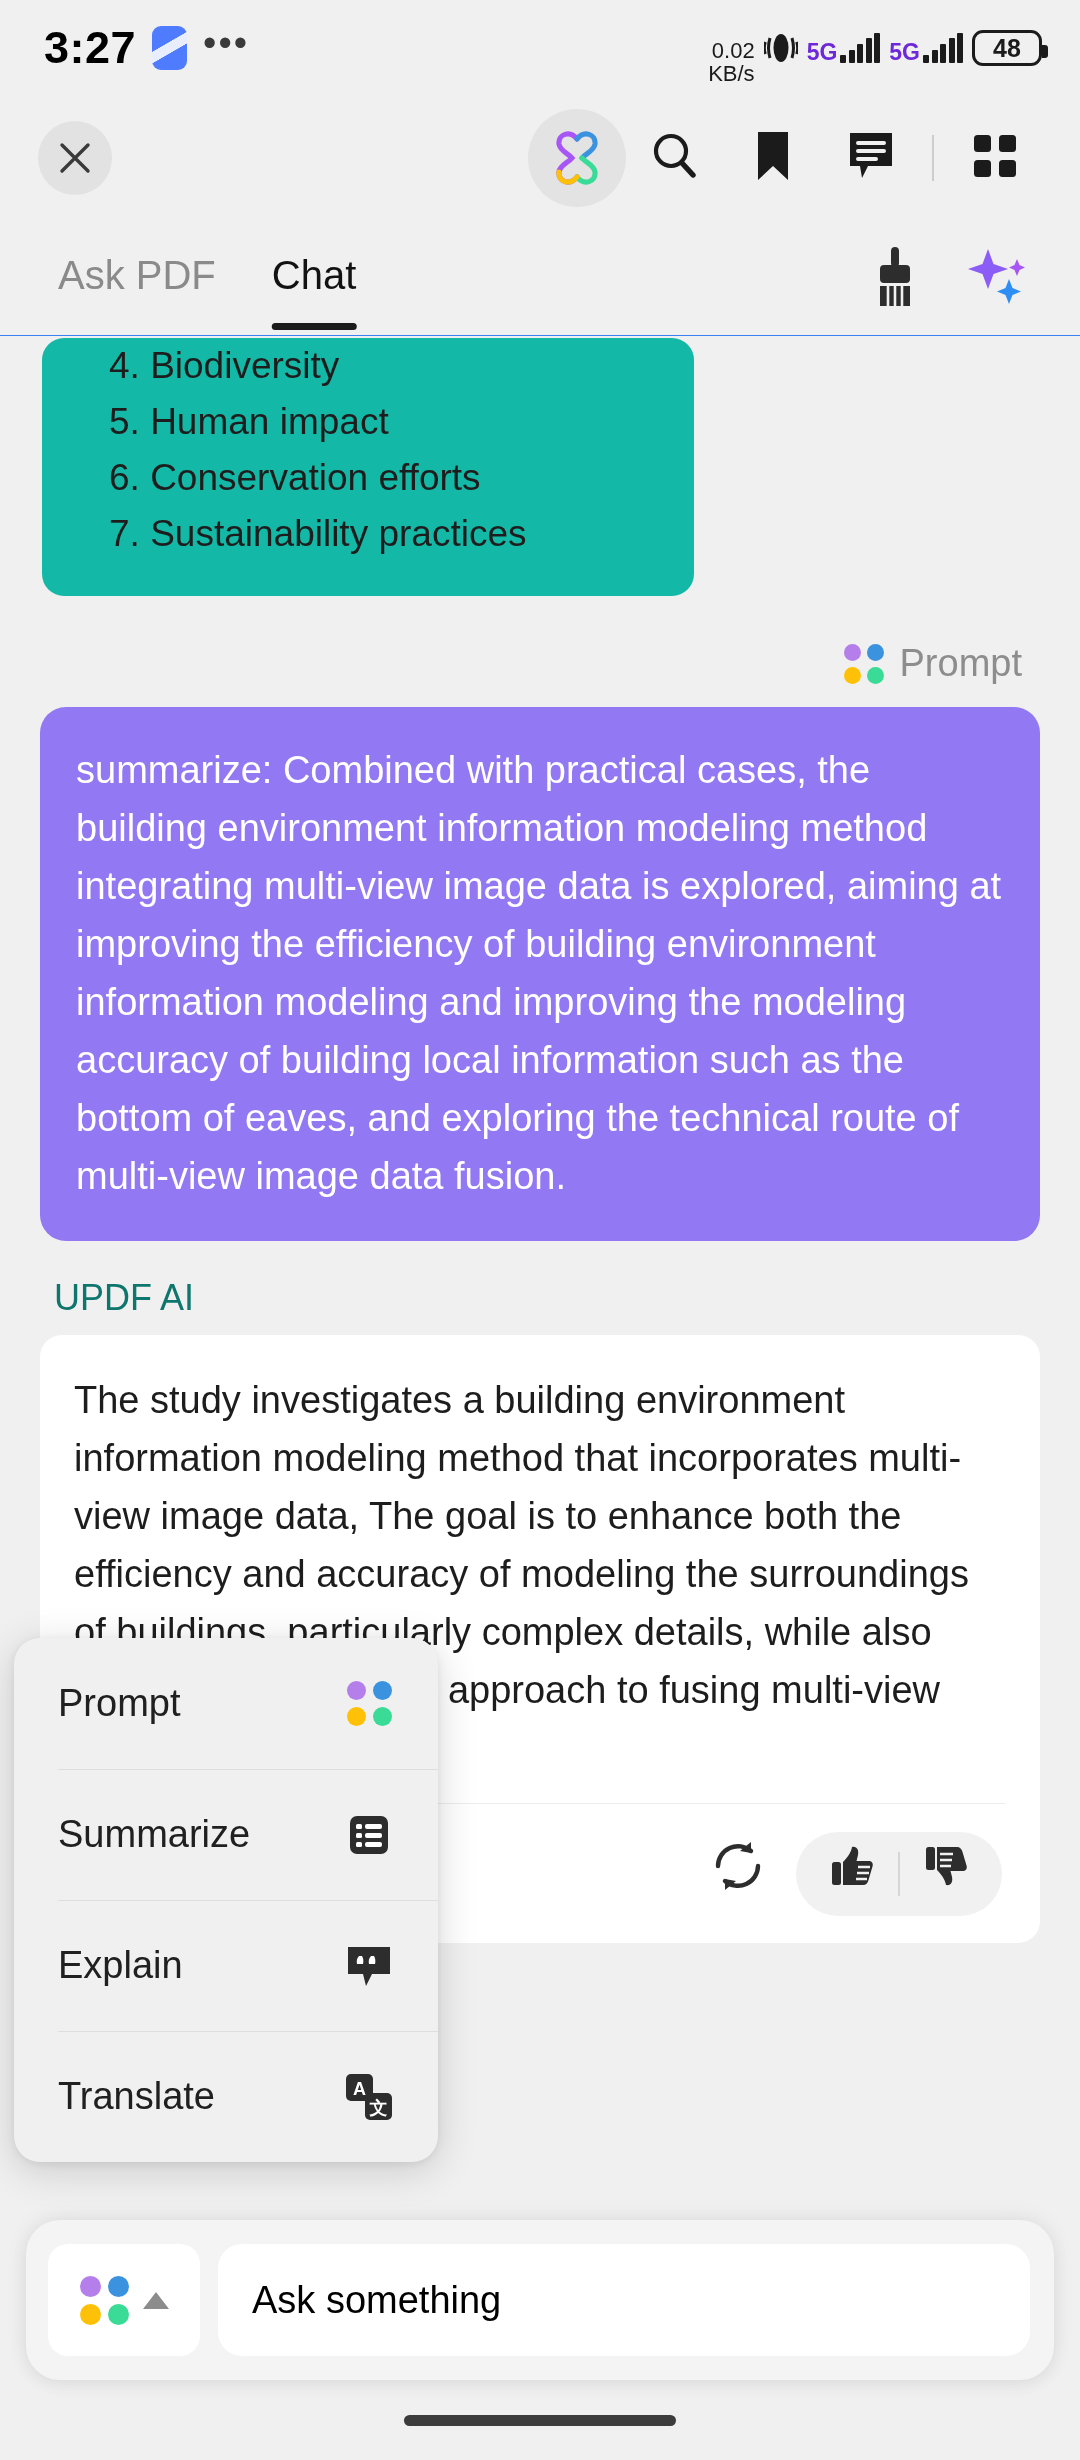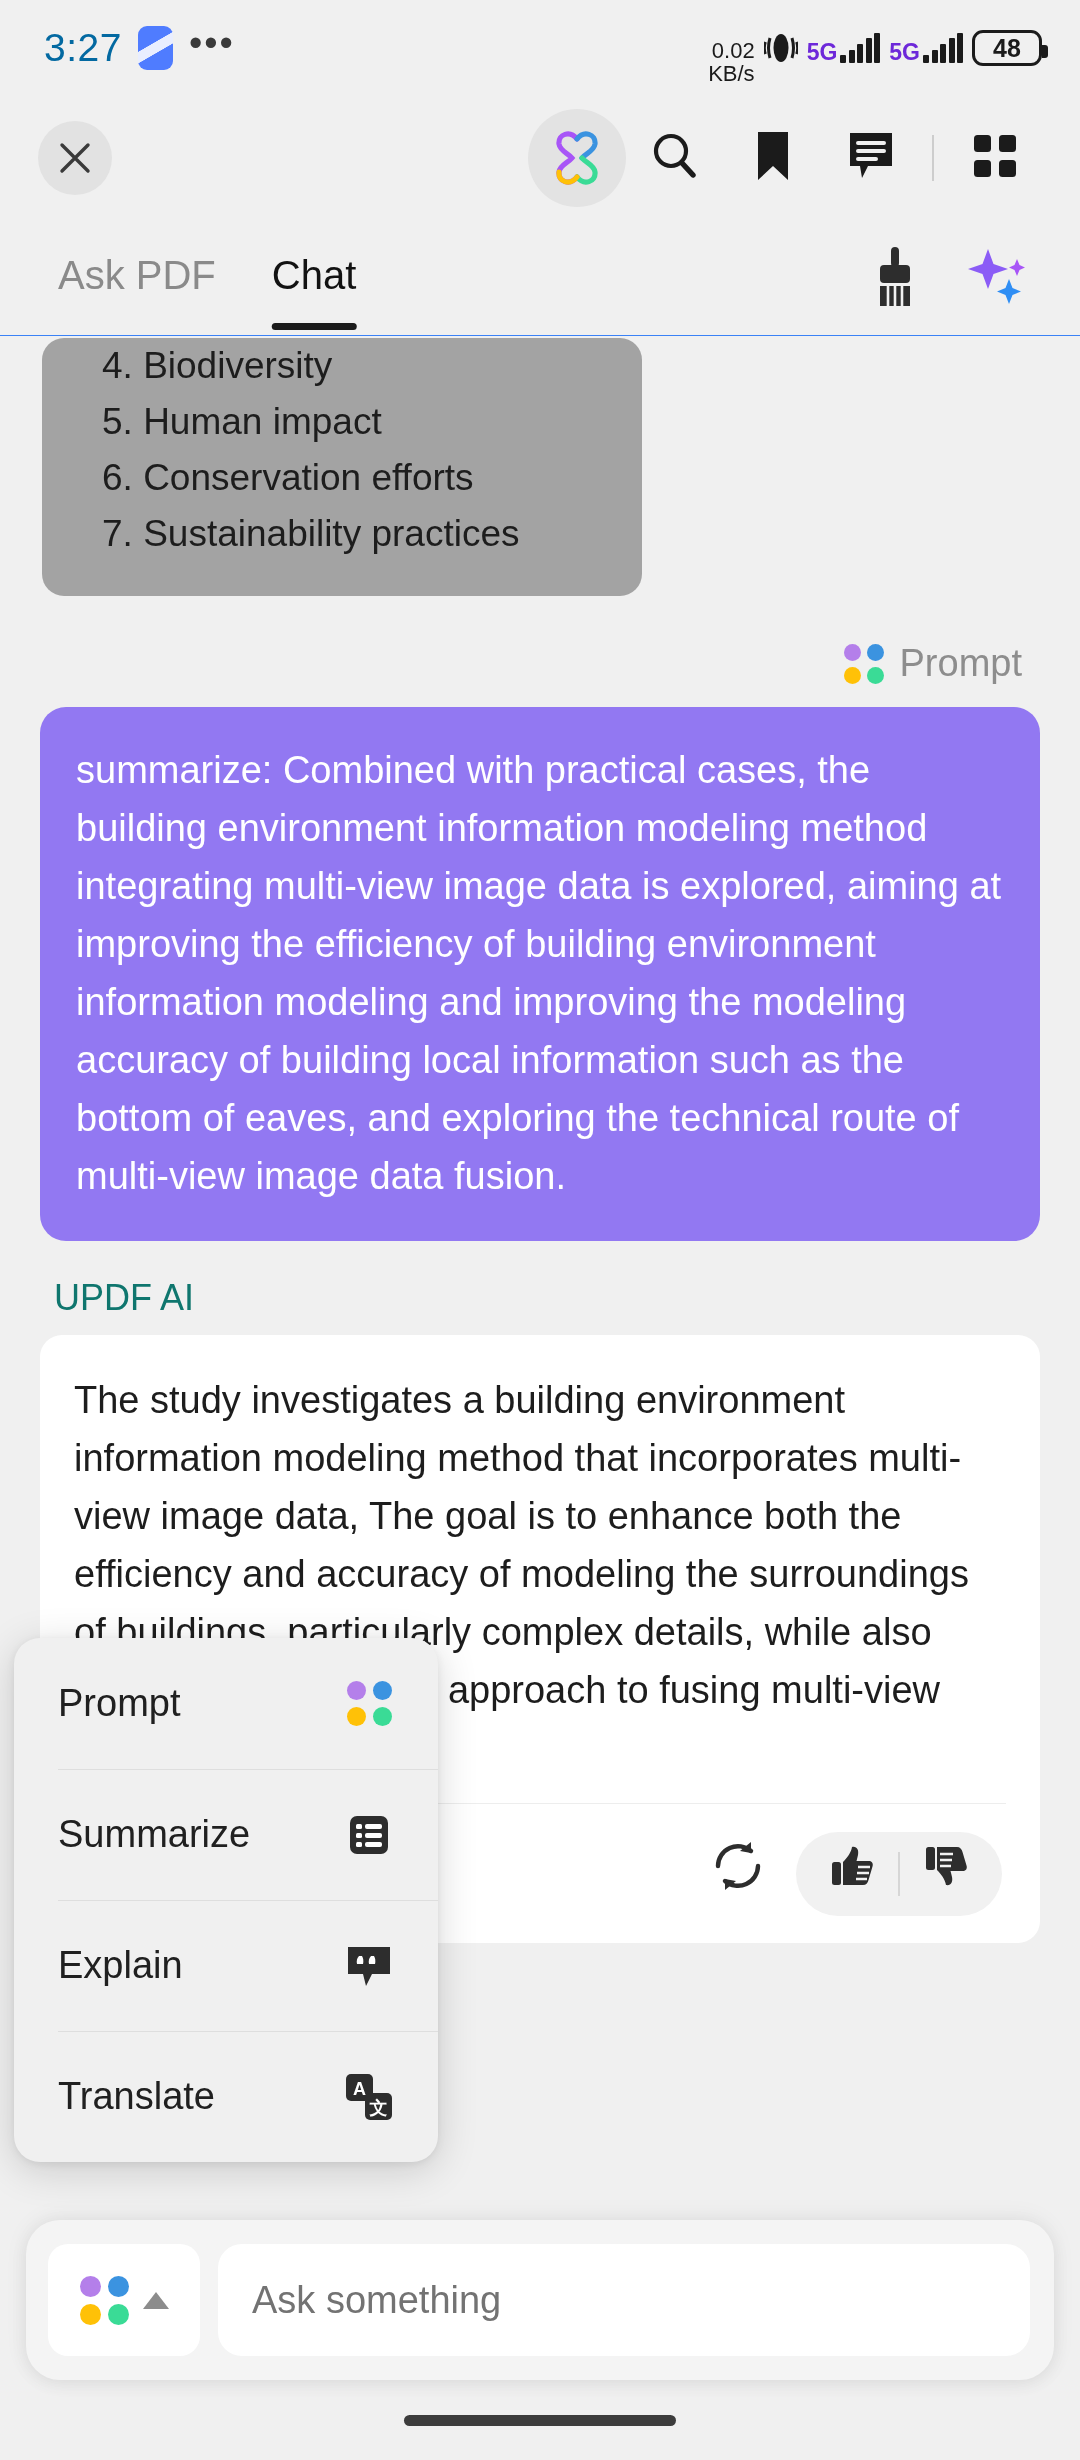--- a/index.html
+++ b/index.html
@@ -20,21 +20,21 @@
   
   .statusbar {
     height: 96px;
     display: flex;
     align-items: center;
     justify-content: space-between;
     padding: 0 38px 0 44px;
     flex: 0 0 auto;
   }
   .sb-left { display: flex; align-items: center; gap: 16px; }
-  .sb-time { font-size: 39px; font-weight: 400; color: #0369a1; letter-spacing: 0.5px; }
+  .sb-time { font-size: 45px; font-weight: 700; color: #000000; letter-spacing: 0.5px; }
   .sb-appicon {
     width: 35px; height: 44px; border-radius: 9px;
     background: linear-gradient(150deg,#4f7cff 0%, #4f7cff 40%, #e9eeff 41%, #e9eeff 58%, #4f7cff 59%);
     position: relative;
   }
   .sb-dots { font-size: 38px; color: #3a3a3a; letter-spacing: 2px; line-height: 0.5; padding-bottom: 10px;}
   .sb-right { display: flex; align-items: center; gap: 9px; }
   .sb-kbs { font-size: 22px; line-height: 23px; color: #1b1b1b; text-align: right; font-weight: 500; margin-top: 28px;}
   .sb-vibrate { display:flex; align-items:center; }
   .net { display: flex; align-items: flex-end; gap: 3px; }
@@ -92,23 +92,23 @@
   }
   .tabs-spacer { flex: 1; }
   .tabs-right { display: flex; align-items: center; gap: 46px; padding-right: 14px;}
 
   
   .chat {
     flex: 1; position: relative; overflow: hidden;
     padding: 0 40px;
   }
   .card-top {
-    background: #a3a3a3; border-radius: 22px;
-    margin-top: 0px; padding: 0 0 34px 4px;
-    width: 600px;
+    background: #14b8a6; border-radius: 22px;
+    margin-top: 0px; padding: 0 0 34px 11px;
+    width: 652px;
     margin-left: 2px;
   }
   .card-top ol { list-style: none; padding: 0 0 0 56px; }
   .card-top li {
     font-size: 37px; color: #1d1d1d; line-height: 56px; white-space: nowrap;
   }
   .card-top li:first-child { margin-top: 2px; }
 
   .prompt-label-row {
     display: flex; align-items: center; justify-content: flex-end;
@@ -170,21 +170,21 @@
     background: #fff; border-radius: 20px; height: 112px; width: 152px;
     display: flex; align-items: center; justify-content: center; gap: 14px;
     flex: 0 0 auto;
   }
   .caret { width: 0; height: 0; border-left: 13px solid transparent; border-right: 13px solid transparent;
            border-bottom: 17px solid #8c8c8c; }
   .askinput {
     flex: 1; background: #fff; border-radius: 24px; height: 112px;
     margin-left: 18px; display: flex; align-items: center; padding-left: 34px;
   }
-  .askinput span { font-size: 38px; color: #737373; }
+  .askinput span { font-size: 38px; color: #000000; }
   .home-ind {
     height: 80px; display: flex; align-items: center; justify-content: center;
   }
   .home-bar { width: 272px; height: 11px; border-radius: 8px; background: #3c3c3c; }
 </style>
 </head>
 <body>
 
 <div class="phone">
 

